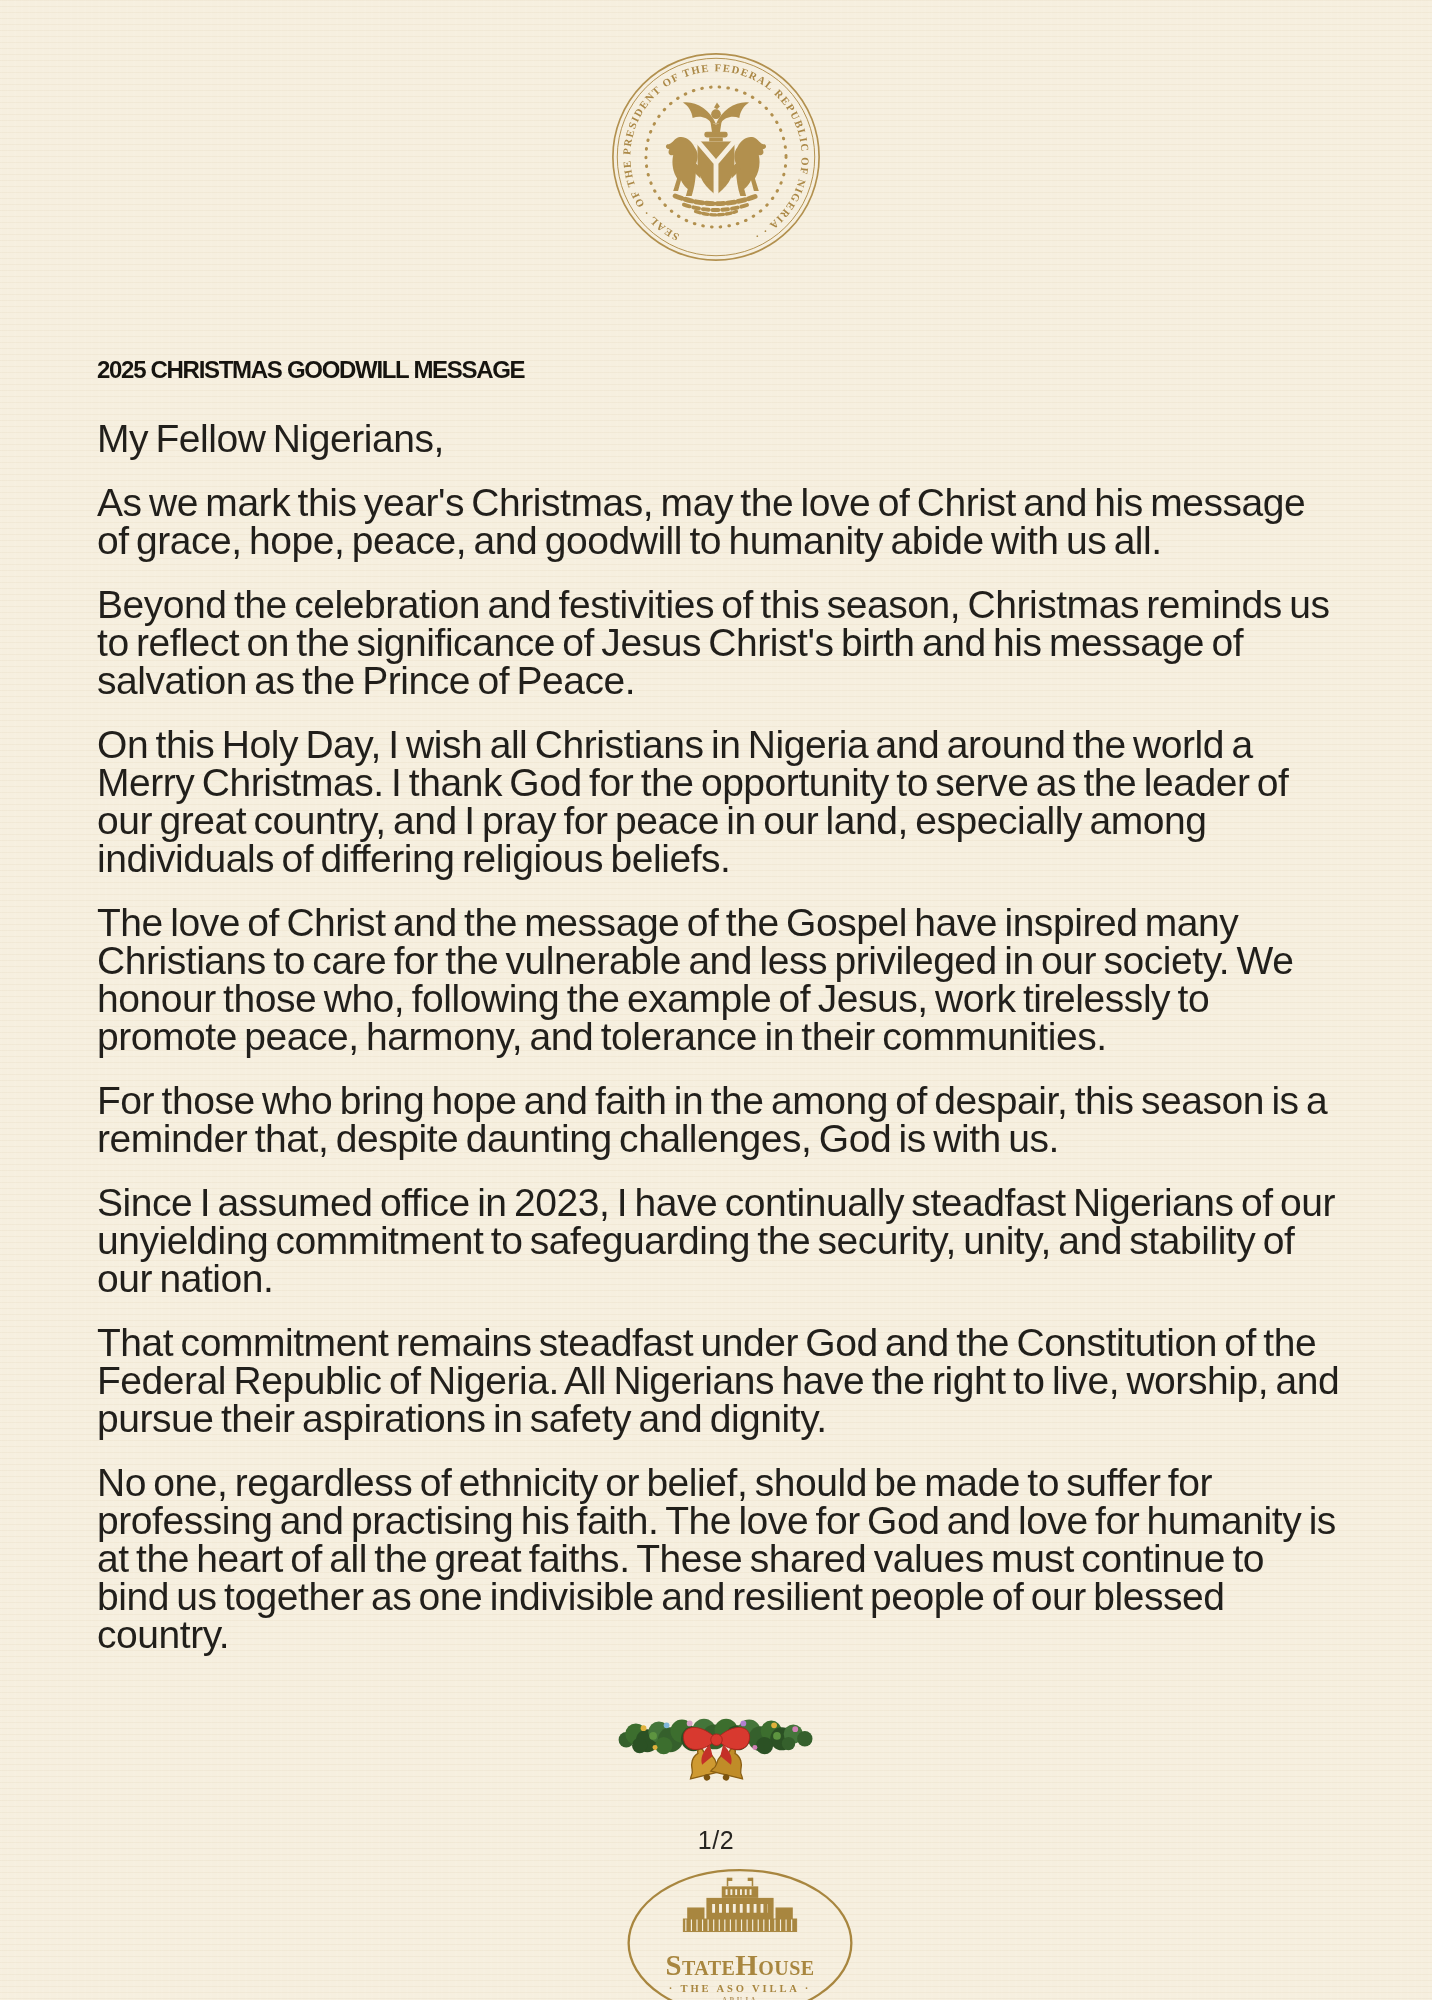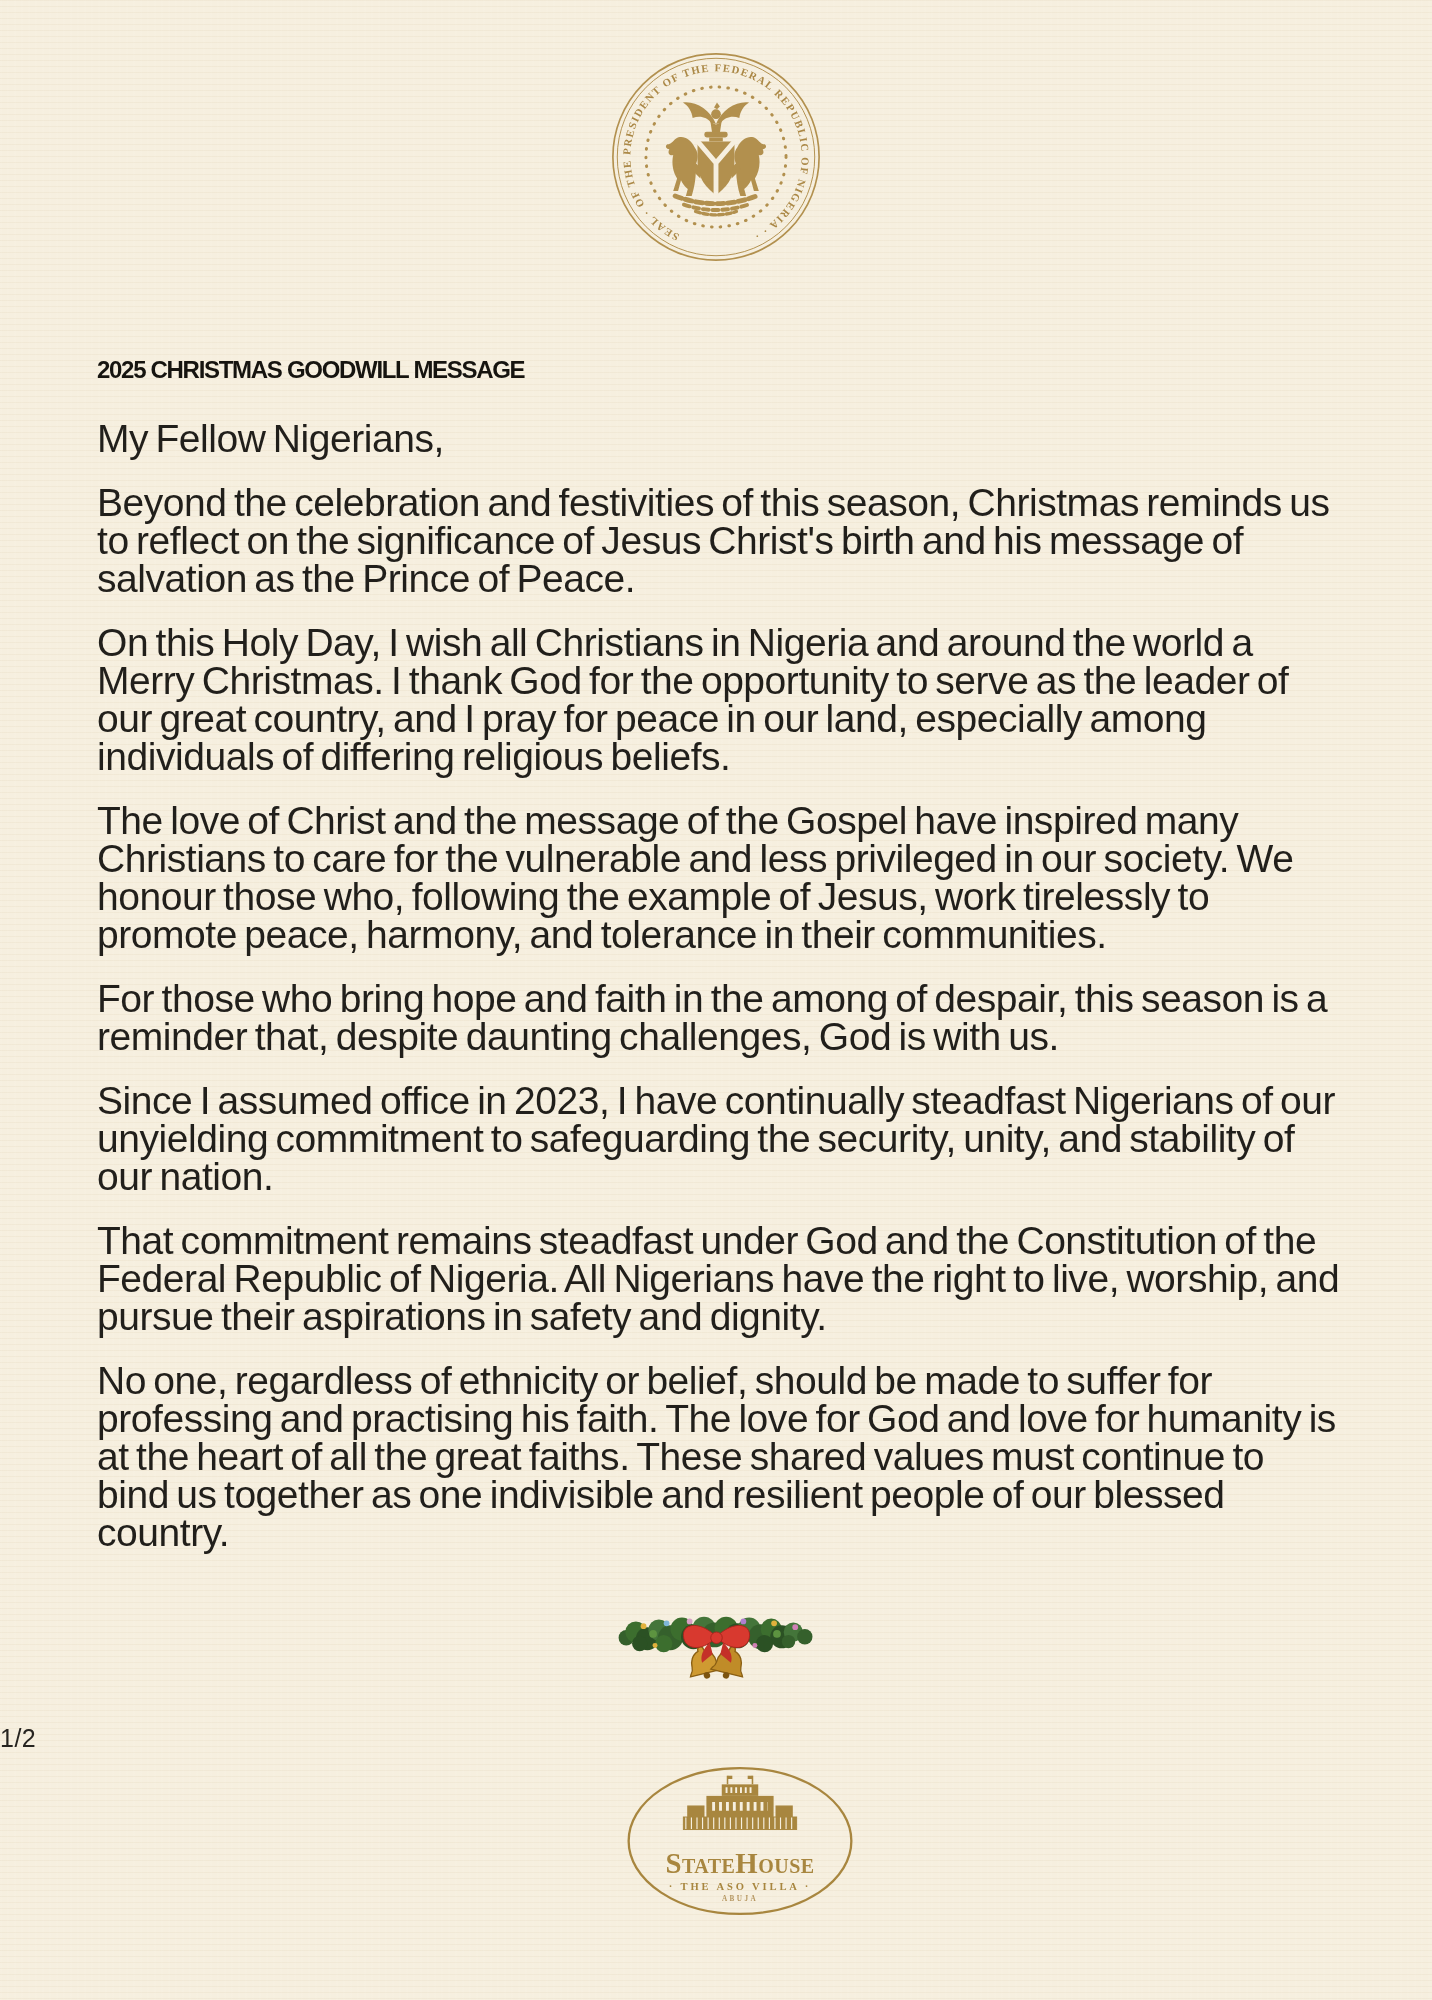--- a/index.html
+++ b/index.html
@@ -23,21 +23,21 @@
   }
   .letter-body{margin:30px 0 0 97px;width:1245px;}
   .letter-body p{
     margin:0 0 26px 0;
     font-size:39px;line-height:38px;
     letter-spacing:-0.45px;word-spacing:-3px;
     color:#211f1b;
   }
   .garland-wrap{margin-top:56px;display:flex;justify-content:center;}
   .pageno{
-    margin-top:20px;text-align:left;
+    margin-top:20px;text-align:center;
     font-size:25px;letter-spacing:0.5px;color:#262420;
   }
   .logo-wrap{margin-top:8px;display:flex;justify-content:center;margin-left:48px;}
   .logo-main-text{font-variant:small-caps;font-weight:bold;font-family:"Liberation Serif", serif;}
   .seal-text{font-family:"Liberation Serif", serif;font-weight:bold;}
   .logo-sub-text{font-family:"Liberation Serif", serif;font-weight:bold;}
 </style>
 </head>
 <body>
 
@@ -91,20 +91,21 @@
       </g>
     </svg>
   </div>
 
   <h1 class="title">2025 CHRISTMAS GOODWILL MESSAGE</h1>
 
   <div class="letter-body">
     <p>My Fellow Nigerians,</p>
     <div>
 
+        <p>As we mark this year's Christmas, may the love of Christ and his message of grace, hope, peace, and goodwill to humanity abide with us all.</p>
 
         <p>Beyond the celebration and festivities of this season, Christmas reminds us to reflect on the significance of Jesus Christ's birth and his message of salvation as the Prince of Peace.</p>
 
         <p>On this Holy Day, I wish all Christians in Nigeria and around the world a Merry Christmas. I thank God for the opportunity to serve as the leader of our great country, and I pray for peace in our land, especially among individuals of differing religious beliefs.</p>
 
 
 
         <p>The love of Christ and the message of the Gospel have inspired many Christians to care for the vulnerable and less privileged in our society. We honour those who, following the example of Jesus, work tirelessly to promote peace, harmony, and tolerance in their communities.</p>
 
         <p>For those who bring hope and faith in the among of despair, this season is a reminder that, despite daunting challenges, God is with us.</p>

